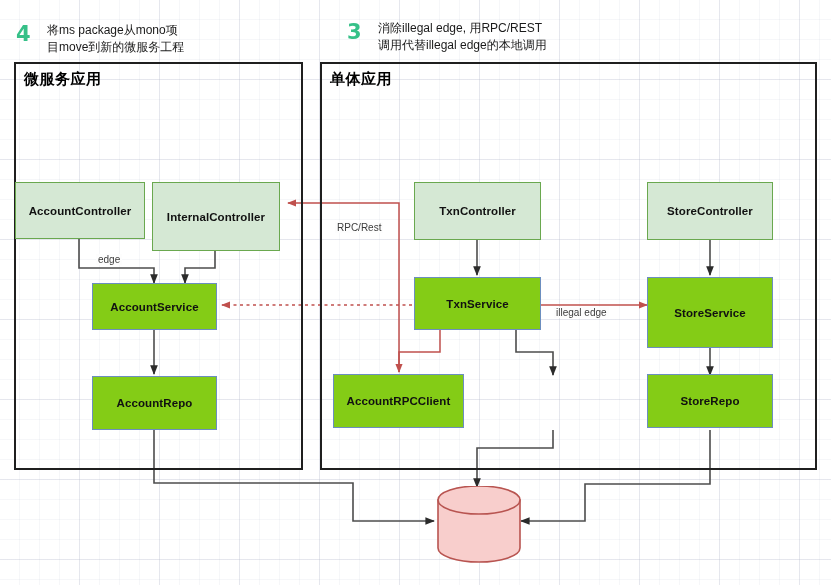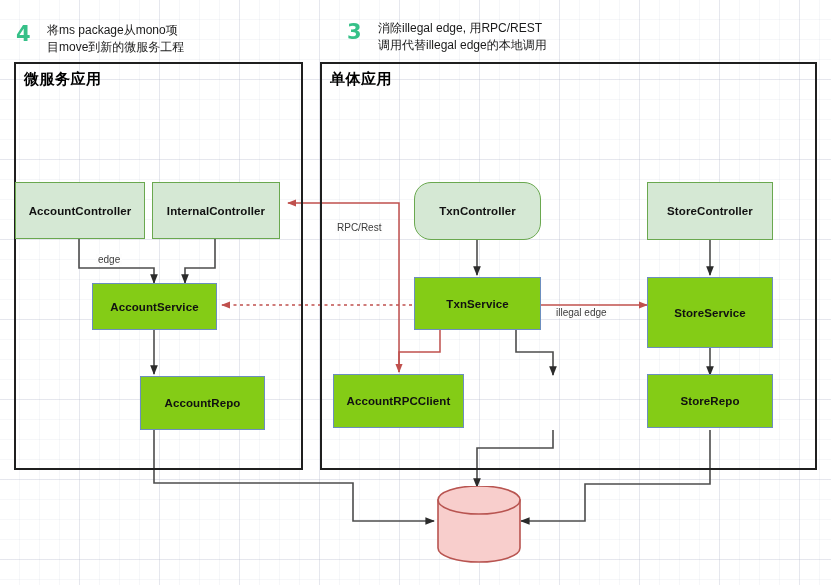--- a/index.html
+++ b/index.html
@@ -113,27 +113,27 @@
 调用代替illegal edge的本地调用</div>
 
   <div class="container-box" style="left:14px;top:62px;width:289px;height:408px;"></div>
   <div class="container-title" style="left:24px;top:70px;">微服务应用</div>
 
   <div class="container-box" style="left:320px;top:62px;width:497px;height:408px;"></div>
   <div class="container-title" style="left:330px;top:70px;">单体应用</div>
 
   <div class="node green" style="left:15px;top:182px;width:130px;height:57px;">AccountController</div>
 
-  <div class="node green" style="left:152px;top:182px;width:128px;height:57px;">InternalController</div>
+  <div class="node green" style="left:152px;top:182px;width:128px;height:69px;">InternalController</div>
 
   <div class="node blue" style="left:92px;top:283px;width:125px;height:47px;">AccountService</div>
 
-  <div class="node blue" style="left:92px;top:376px;width:125px;height:54px;margin-left:48px;">AccountRepo</div>
+  <div class="node blue" style="left:92px;top:376px;width:125px;height:54px;">AccountRepo</div>
 
-  <div class="node green" style="left:414px;top:182px;width:127px;height:58px;border-radius:17px;">TxnController</div>
+  <div class="node green" style="left:414px;top:182px;width:127px;height:58px;">TxnController</div>
 
   <div class="node blue" style="left:414px;top:277px;width:127px;height:53px;">TxnService</div>
 
   <div class="node blue" style="left:333px;top:374px;width:131px;height:54px;">AccountRPCClient</div>
 
 
   <div class="node green" style="left:647px;top:182px;width:126px;height:58px;">StoreController</div>
 
   <div class="node blue" style="left:647px;top:277px;width:126px;height:71px;">StoreService</div>
 

